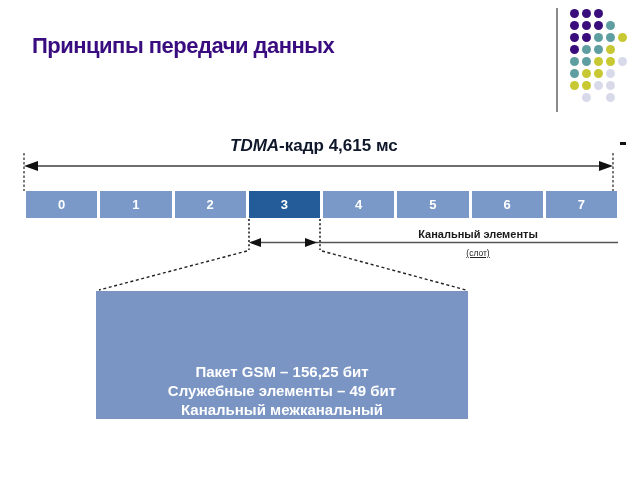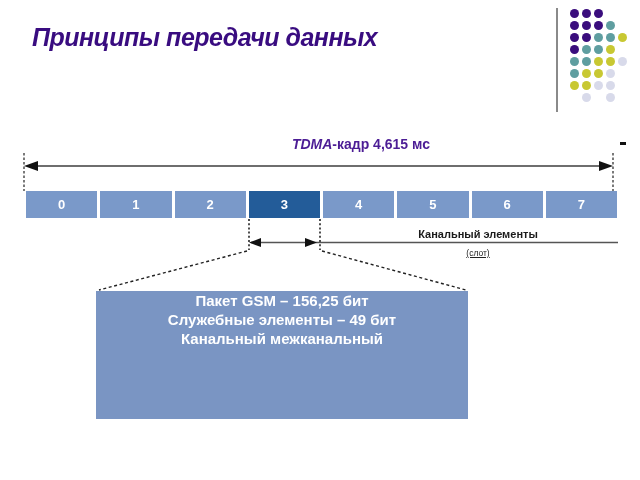--- a/index.html
+++ b/index.html
@@ -2,35 +2,34 @@
 <html><head>
 <meta charset="utf-8">
 <style>
   html,body{margin:0;padding:0;background:#fff;}
   .slide{
     position:relative;width:640px;height:480px;background:#ffffff;overflow:hidden;
     font-family:"Liberation Sans",sans-serif;
   }
   
   .title{
-    position:absolute;left:32px;top:16px;width:520px;
-    font-size:25px;font-weight:bold;line-height:42px;color:#390c80;
+    position:absolute;left:32px;top:25px;width:520px;
+    font-size:22px;font-weight:bold;line-height:42px;color:#390c80;
     letter-spacing:-0.5px;
-    font-style:italic;
   }
   .title span{display:block;}
   
   .vline{position:absolute;left:556px;top:8px;width:2px;height:104px;background:#8a8a8a;}
   .dots{position:absolute;left:570px;top:9px;width:64px;height:100px;}
   .dot{position:absolute;width:9px;height:9px;border-radius:50%;}
   .tiny-dash{position:absolute;left:620px;top:142px;width:6px;height:3px;background:#111;}
   
   .tdma-label{
-    position:absolute;left:230px;top:136px;width:200px;text-align:right;
-    font-size:14px;font-weight:bold;color:#4c1d95;
+    position:absolute;left:230px;top:136px;width:200px;text-align:left;
+    font-size:17px;font-weight:bold;color:#0f172a;
   }
   .channel-label{
     position:absolute;left:333px;top:228px;width:290px;text-align:center;
     font-size:11px;font-weight:bold;color:#1a1a1a;
   }
   .slot-sub{
     position:absolute;left:333px;top:248px;width:290px;text-align:center;
     font-size:8.5px;color:#222;text-decoration:underline;
   }
   
@@ -41,21 +40,21 @@
   .slot{
     flex:1;margin-right:3px;background:#7a99c9;color:#fff;
     font-size:13px;font-weight:bold;text-align:center;line-height:27px;
   }
   .slot:last-child{margin-right:0;}
   .slot-dark{background:#235c99;}
   
   .packet-box{
     position:absolute;left:96px;top:291px;width:372px;height:128px;
     background:#7a95c3;color:#ffffff;
-    display:flex;flex-direction:column;justify-content:flex-start;
+    display:flex;flex-direction:column;justify-content:flex-end;
     text-align:center;font-size:15px;font-weight:bold;line-height:19px;
   }
   svg.overlay{position:absolute;left:0;top:0;pointer-events:none;}
 </style>
 </head>
 <body>
 
 <div class="slide">
 
   <div class="title" style="color: rgb(57, 12, 128);">

